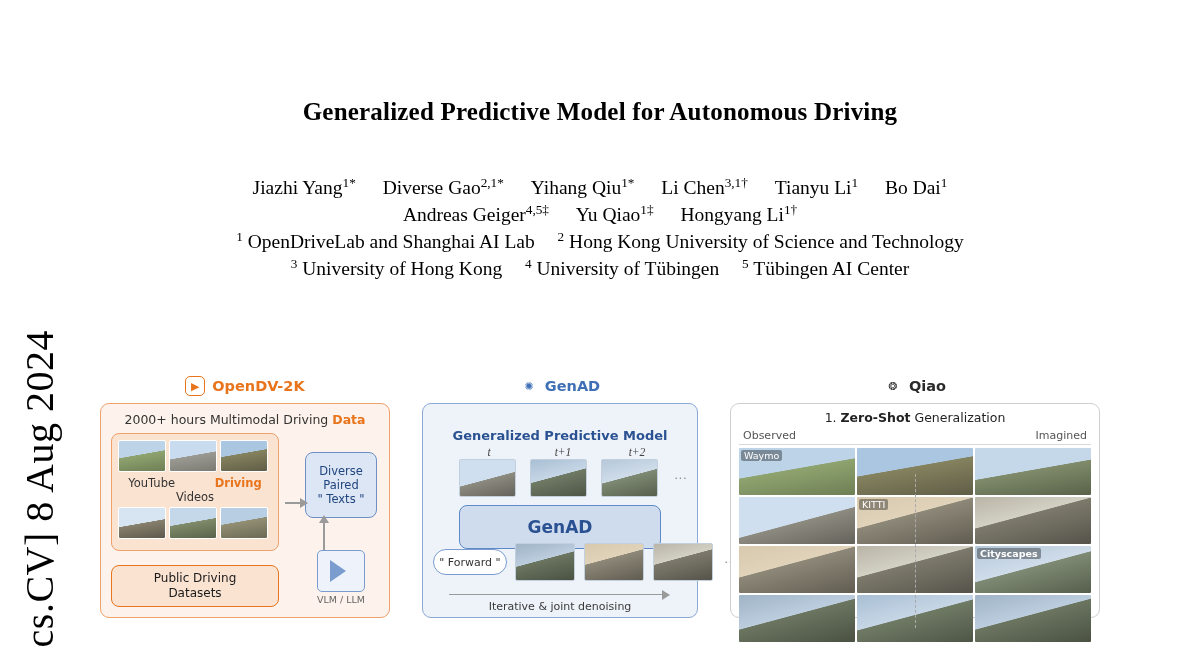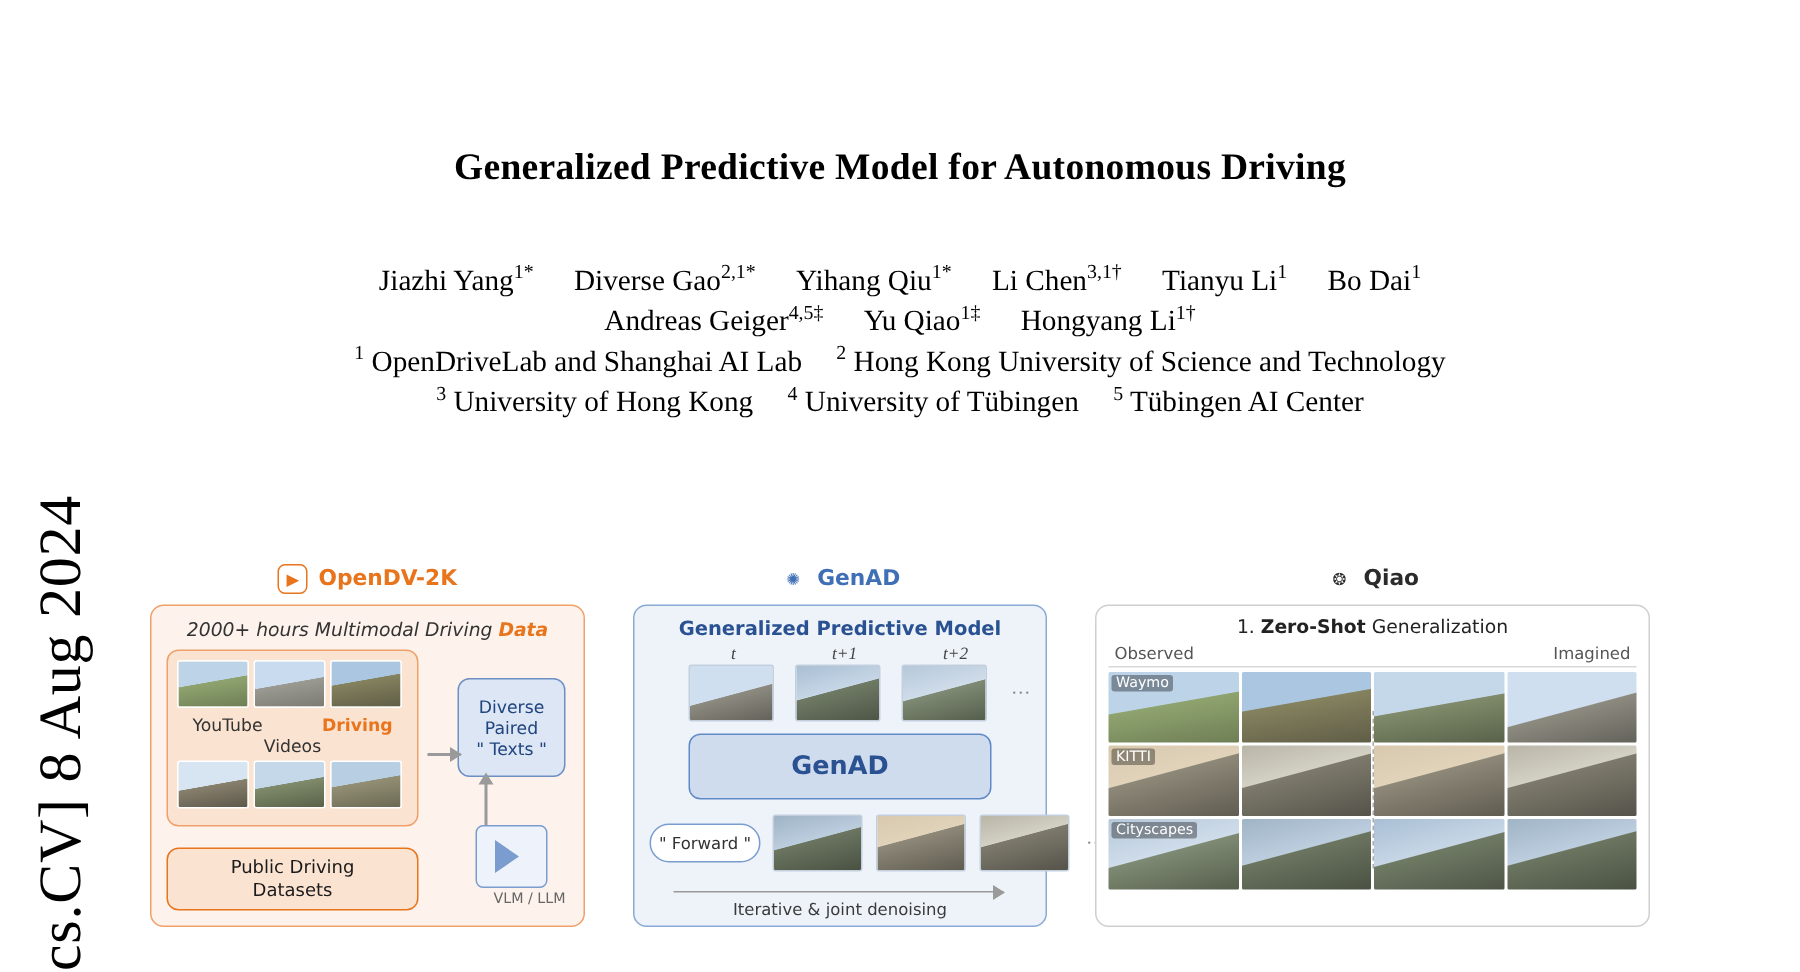--- a/index.html
+++ b/index.html
@@ -111,21 +111,20 @@
     padding: 8px 10px;
     box-sizing: border-box;
     position: relative;
   }
   .pA .cap {
     text-align: center;
     font-family: "DejaVu Sans", sans-serif;
     font-size: 12.5px;
     color: #333;
     margin-bottom: 6px;
-    font-style: italic;
   }
   .pA .cap b { color: #e8741c; }
   .pA .inner {
     border: 1.5px solid #f0a06a;
     border-radius: 8px;
     background: #fbe3d2;
     width: 168px;
     height: 118px;
     position: relative;
     box-sizing: border-box;
@@ -173,21 +172,21 @@
     font-family: "DejaVu Sans", sans-serif;
     font-size: 11.5px;
     color: #21457e;
     line-height: 14px;
     box-sizing: border-box;
   }
   .pA .vlm {
     position: absolute;
     right: 12px; bottom: 12px;
     width: 72px;
-    text-align: right;
+    text-align: center;
   }
   .pA .vlm .tri {
     width: 46px; height: 40px;
     margin: 0 auto;
     border: 1.4px solid #7a9ccf;
     border-radius: 5px;
     background: #eef3fb;
     position: relative;
   }
   .pA .vlm .tri::after {
@@ -232,21 +231,21 @@
 
   
   .pB { width: 276px; }
   .pB .panel-head { color: #3f6fb5; }
   .pB .box {
     margin-top: 5px;
     border: 1.6px solid #8aa9d6;
     border-radius: 9px;
     background: #eef3fa;
     height: 215px;
-    padding: 8px 10px;
+    padding: 24px 10px;
     box-sizing: border-box;
     position: relative;
   }
   .pB .cap {
     text-align: center;
     font-family: "DejaVu Sans", sans-serif;
     font-size: 13px;
     color: #2a5191;
     font-weight: bold;
     margin-bottom: 3px;
@@ -345,21 +344,21 @@
   .pC .obsrow {
     display: flex; justify-content: space-between;
     font-family: "DejaVu Sans", sans-serif;
     font-size: 11px;
     color: #555;
     padding: 0 4px 2px 4px;
     border-bottom: 1px solid #d8d8d8;
   }
   .pC .grid {
     display: grid;
-    grid-template-columns: repeat(4, 1fr);
+    grid-template-columns: repeat(3, 1fr);
     gap: 2px;
     margin-top: 3px;
     position: relative;
   }
   .pC .cell {
     height: 47px;
     position: relative;
     border-radius: 1px;
   }
   .pC .cell .tag {
@@ -382,21 +381,21 @@
   .im1 { background: linear-gradient(170deg,#bcd3e8 0%,#bcd3e8 45%,#8fa36f 46%,#6e7f55 100%); }
   .im2 { background: linear-gradient(170deg,#c9dbee 0%,#c9dbee 48%,#9a9a92 49%,#7b7b74 100%); }
   .im3 { background: linear-gradient(170deg,#aac6e0 0%,#aac6e0 42%,#85825f 43%,#5f5d46 100%); }
   .im4 { background: linear-gradient(170deg,#d7e4f1 0%,#d7e4f1 50%,#87806d 51%,#5d584b 100%); }
   .im5 { background: linear-gradient(170deg,#c4d8ea 0%,#c4d8ea 47%,#7f8b6a 48%,#59624a 100%); }
   .im6 { background: linear-gradient(170deg,#b7cee3 0%,#b7cee3 44%,#928f74 45%,#6b6954 100%); }
   .im7 { background: linear-gradient(165deg,#cfdff0 0%,#cfdff0 52%,#8d8b80 53%,#63625a 100%); }
   .im8 { background: linear-gradient(165deg,#b9b6a8 0%,#d3d0c4 40%,#7d7a6c 41%,#55534a 100%); }
   .im9 { background: linear-gradient(165deg,#a9bfd4 0%,#c6d6e6 45%,#6f7a64 46%,#4e5547 100%); }
   .im10 { background: linear-gradient(165deg,#d8c9ae 0%,#e0d3ba 40%,#8d8878 41%,#605c50 100%); }
-  .im11 { background: linear-gradient(165deg,#b5c8d9 0%,#cfdcea 46%,#7e8a73 47%,#565e4c 100%); }
+  .im11 { background: linear-gradient(165deg,#b5c8d9 0%,#cfdcea 46%,#7e8a73 47%,#565e4c 100%); font-weight: bold; }
   .im12 { background: linear-gradient(165deg,#9fb4c6 0%,#bccdde 44%,#6b7560 45%,#4a5142 100%); }
 </style>
 </head>
 <body>
 
 <div class="arxiv-stamp">[cs.CV]  8 Aug 2024</div>
 
 <div class="paper">
 
   <div class="title">Generalized Predictive Model for Autonomous Driving</div>

